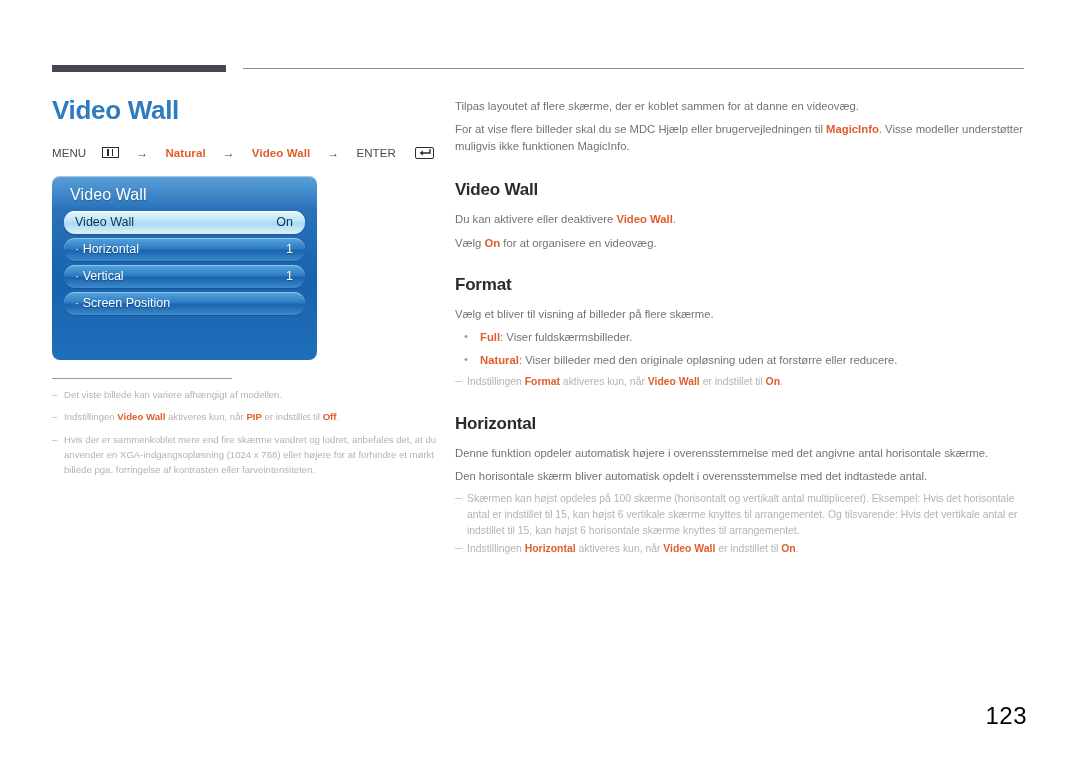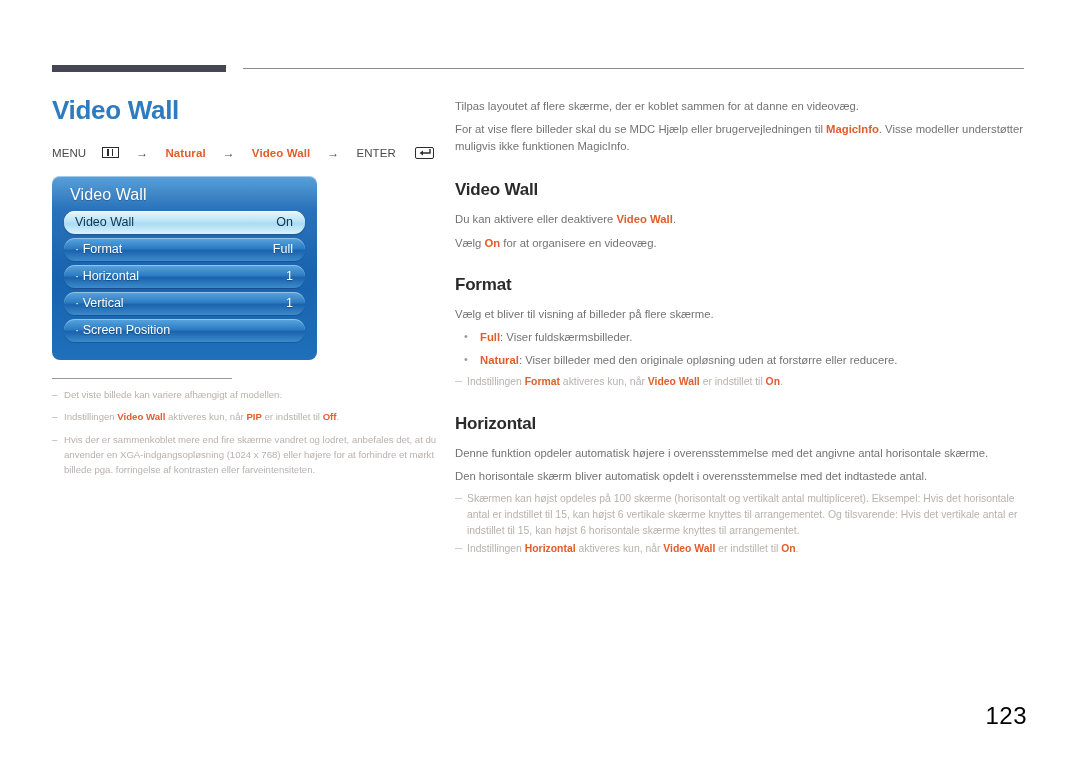--- a/index.html
+++ b/index.html
@@ -262,24 +262,20 @@
   </div>
 
   <div class="osd">
     <div class="osd-title">Video Wall</div>
     <div class="osd-rows">
         <div class="osd-row selected">
           <span>Video Wall</span>
           <span class="val">On</span>
         </div>
         <div class="osd-row">
-          <span>· Format</span>
-          <span class="val">Full</span>
-        </div>
-        <div class="osd-row">
           <span>· Horizontal</span>
           <span class="val">1</span>
         </div>
         <div class="osd-row">
           <span>· Vertical</span>
           <span class="val">1</span>
         </div>
         <div class="osd-row">
           <span>· Screen Position</span>
           <span class="val"></span>

